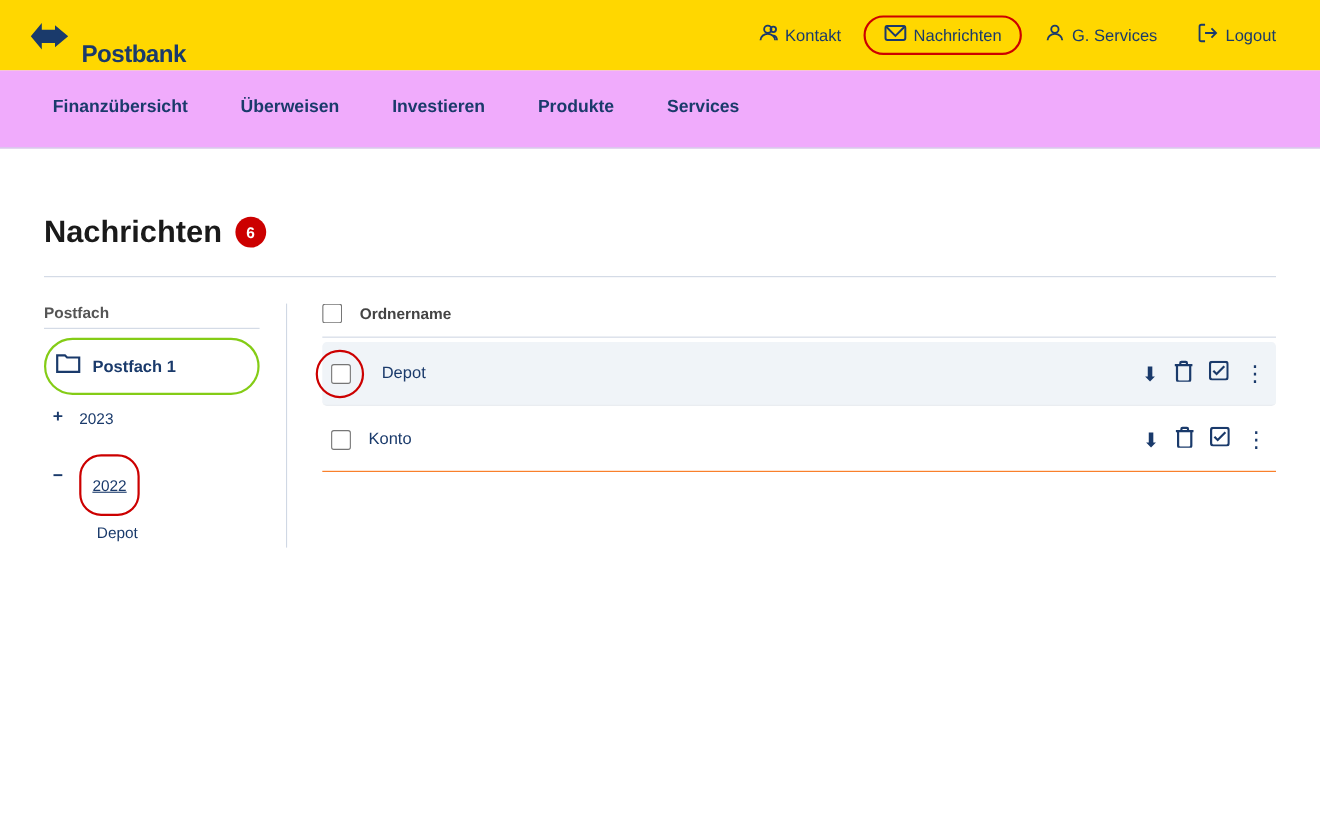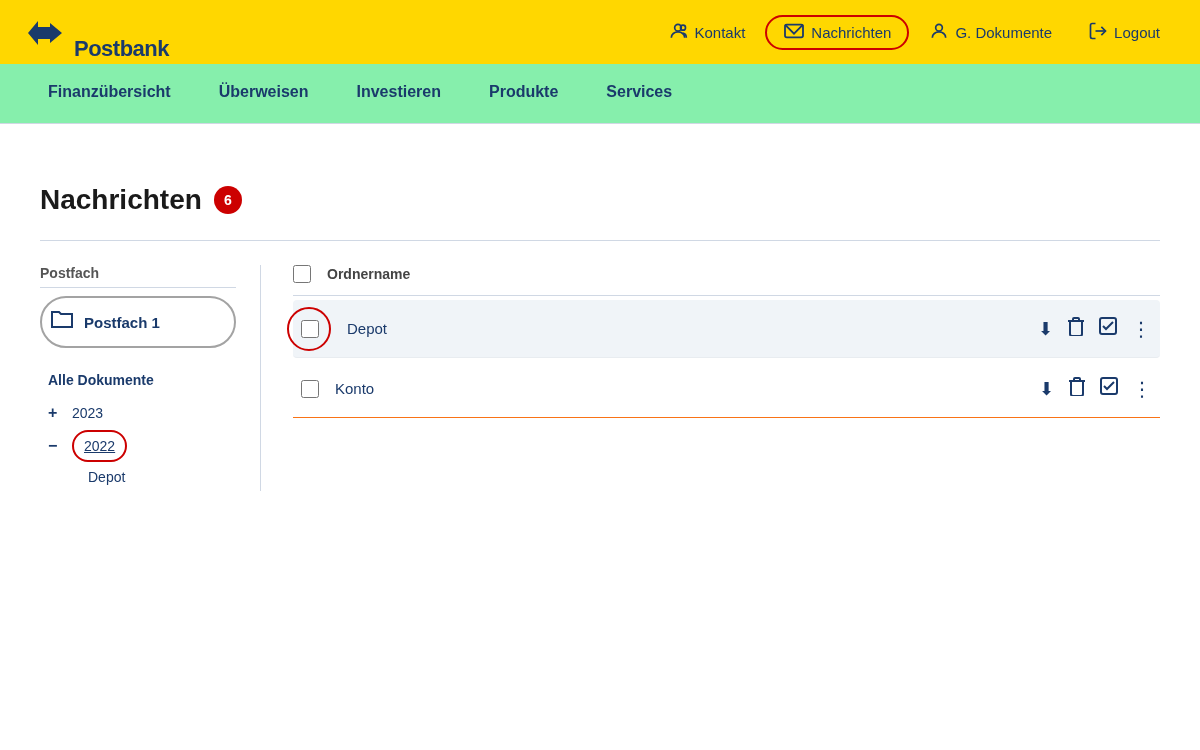--- a/index.html
+++ b/index.html
@@ -50,22 +50,22 @@
     }
     .top-nav-item.active-nachrichten {
       background: #FFD700;
       border: 2.5px solid #cc0000;
       border-radius: 28px;
       padding: 5px 16px;
     }
 
     
     .main-nav {
-      background: #86efac;
-      height: 60px;
+      background: #f0abfc;
+      height: 71px;
       display: flex;
       align-items: center;
       padding: 0 24px;
       gap: 0;
       border-bottom: 1px solid #d0d8e4;
     }
     .main-nav-item {
       padding: 18px 24px;
       font-size: 16px;
       font-weight: bold;
@@ -142,23 +142,23 @@
       color: #555;
       margin-bottom: 8px;
       padding-bottom: 6px;
       border-bottom: 1px solid #d0d8e4;
     }
     .sidebar-postfach {
       display: flex;
       align-items: center;
       gap: 10px;
       padding: 10px 8px;
-      border: 2px solid #a3a3a3;
+      border: 2px solid #84cc16;
       border-radius: 28px;
-      margin-bottom: 20px;
+      margin-bottom: 8px;
       cursor: pointer;
     }
     .sidebar-postfach-icon {
       font-size: 22px;
       color: #1a3a6b;
     }
     .sidebar-postfach-label {
       font-size: 15px;
       font-weight: bold;
       color: #1a3a6b;
@@ -301,21 +301,21 @@
       <span>Nachrichten</span>
     </a>
 
     <a class="top-nav-item">
       <span>
         <svg width="20" height="20" viewBox="0 0 24 24" fill="none" stroke="#1a3a6b" stroke-width="2">
           <circle cx="12" cy="8" r="4"></circle>
             <path d="M4 20c0-4 3.6-7 8-7s8 3 8 7"></path>
         </svg>
       </span>
-      <span>G. Dokumente</span>
+      <span>G. Services</span>
     </a>
 
     <a class="top-nav-item">
       <span>
         <svg width="20" height="20" viewBox="0 0 24 24" fill="none" stroke="#1a3a6b" stroke-width="2">
           <path d="M9 21H5a2 2 0 01-2-2V5a2 2 0 012-2h4"></path>
             <polyline points="16 17 21 12 16 7"></polyline>
             <line x1="21" y1="12" x2="9" y2="12"></line>
         </svg>
       </span>
@@ -350,30 +350,29 @@
 
       <div class="sidebar-postfach">
         <span class="sidebar-postfach-icon">
           <svg width="24" height="22" viewBox="0 0 24 22" fill="none" stroke="#1a3a6b" stroke-width="2">
             <path d="M2 4h7l2 2h11v13H2V4z"></path>
           </svg>
         </span>
         <span class="sidebar-postfach-label">Postfach 1</span>
       </div>
 
-      <div class="alle-dokumente">Alle Dokumente</div>
 
       <div class="year-item">
         <span class="toggle-icon">+</span>
         <span>2023</span>
       </div>
 
       <div class="year-item">
         <span class="toggle-icon">−</span>
-        <span style="border: 2.5px solid #cc0000; border-radius: 20px; padding: 6px 10px; display:inline-flex; align-items:center;">
+        <span style="border: 2.5px solid #cc0000; border-radius: 20px; padding: 18px 10px; display:inline-flex; align-items:center;margin-top:16px;">
           <span class="year-link">2022</span>
         </span>
       </div>
 
       <div class="sub-item" style="padding-left:48px; padding-bottom:6px; color:#1a3a6b; font-size:14px;">Depot</div>
     </aside>
 
     <div class="content-area">
 
       <div class="content-header">

